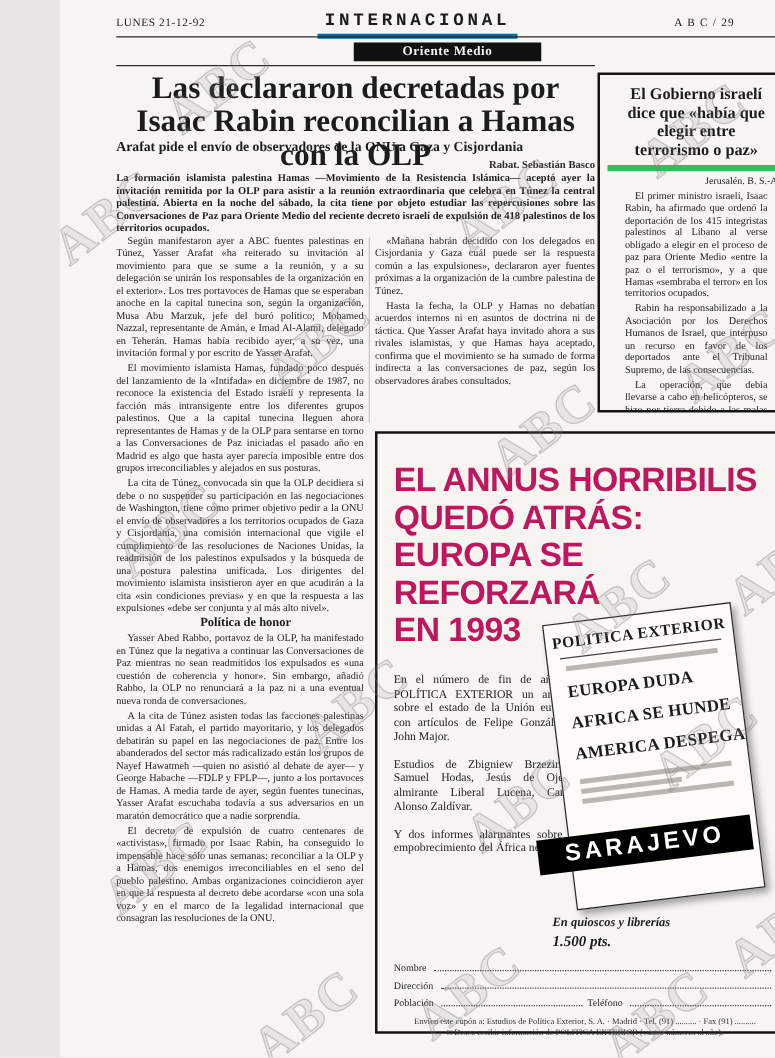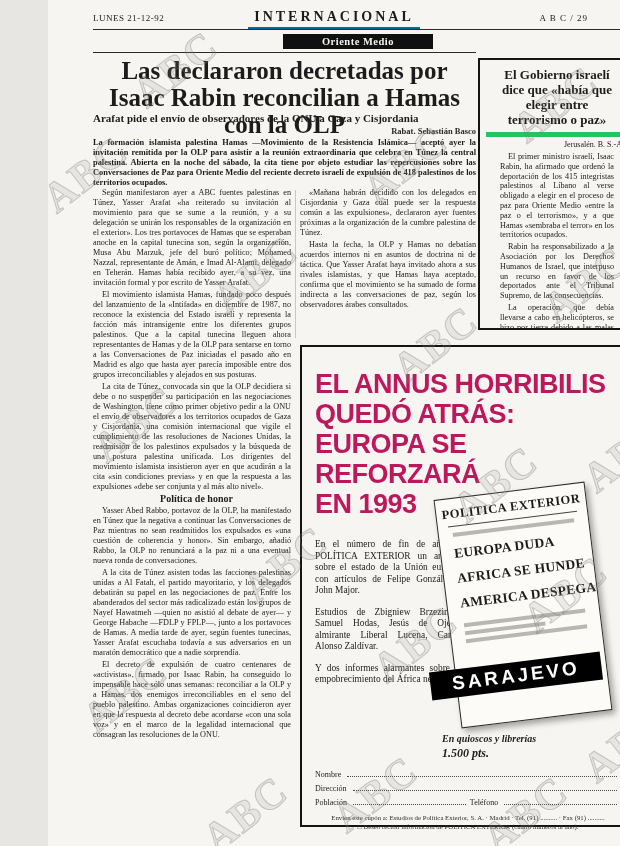--- a/index.html
+++ b/index.html
@@ -2,21 +2,21 @@
 <html><head>
 <meta charset="utf-8">
 <style>
   html,body{margin:0;padding:0;background:#e8e6e2;}
   body{display:flex;justify-content:center;font-family:"Liberation Serif",serif;}
   .page{position:relative;width:620px;height:846px;background:#f6f5f1;overflow:hidden;color:#1c1c1c;margin-left:48px;}
 
   
   .hdr-date{position:absolute;left:45px;top:13px;font-size:9px;letter-spacing:.5px;}
   .hdr-section{position:absolute;left:0;right:0;top:7px;text-align:center;}
-  .hdr-section span{display:inline-block;font-size:14px;font-weight:bold;letter-spacing:3px;border-bottom:2px solid #0369a1;padding:0 6px 2px;}
+  .hdr-section span{display:inline-block;font-size:14px;font-weight:bold;letter-spacing:3px;border-bottom:4px solid #0369a1;padding:0 6px 2px;font-family:Liberation Mono, monospace;}
   .hdr-page{position:absolute;right:32px;top:13px;font-size:9px;letter-spacing:1px;}
   .hdr-rule{position:absolute;left:45px;width:543px;top:29px;height:1px;background:#2a2a2a;}
 
   
   .kicker{position:absolute;left:235px;top:34px;width:150px;height:15px;background:#101010;color:#f4f3ef;
           font-size:10.5px;font-weight:bold;display:flex;align-items:center;justify-content:center;letter-spacing:.5px;}
 
   
   .headline{position:absolute;left:45px;top:52px;width:383px;text-align:center;font-weight:bold;
             font-size:25px;line-height:27px;border-top:1px solid #2a2a2a;padding-top:4px;}

